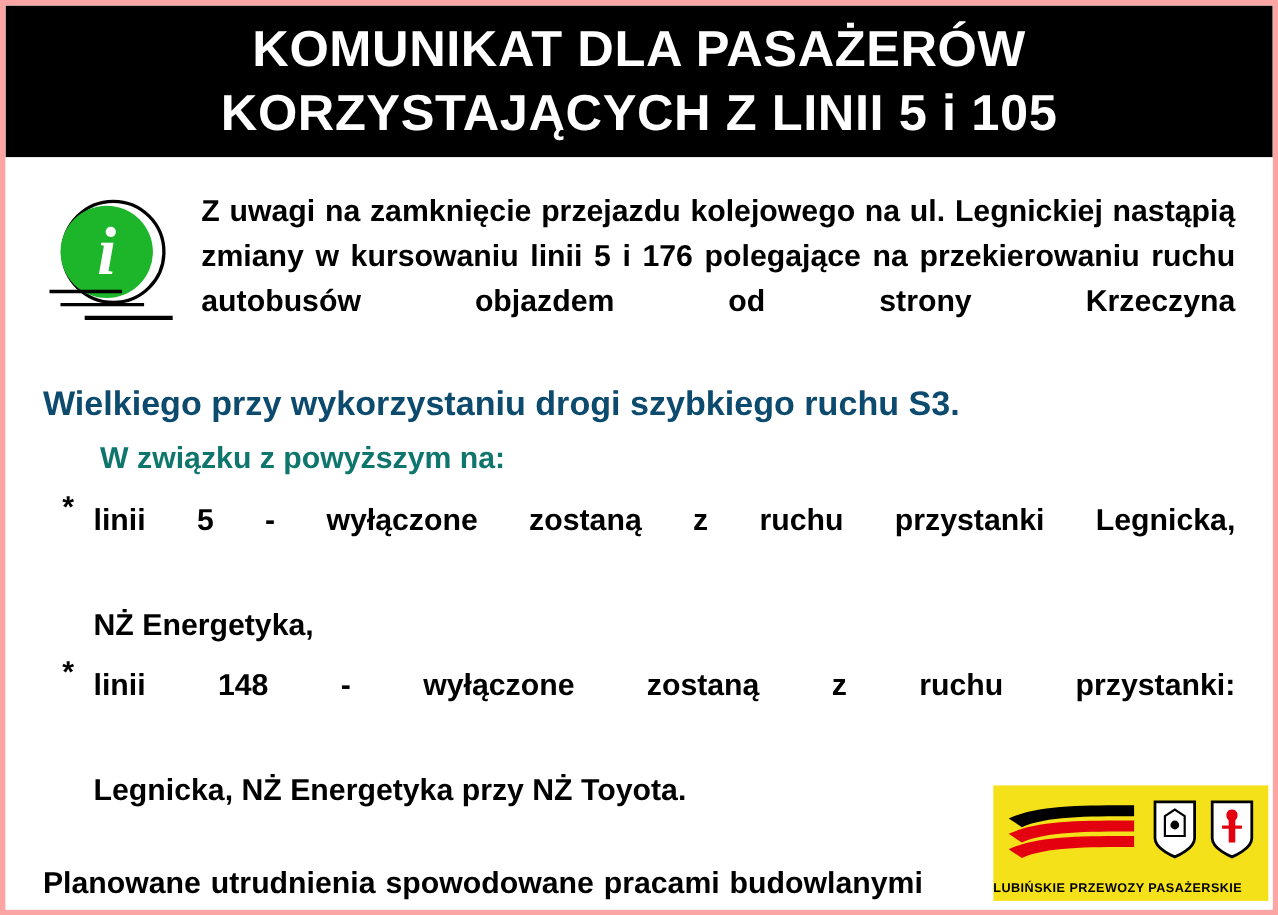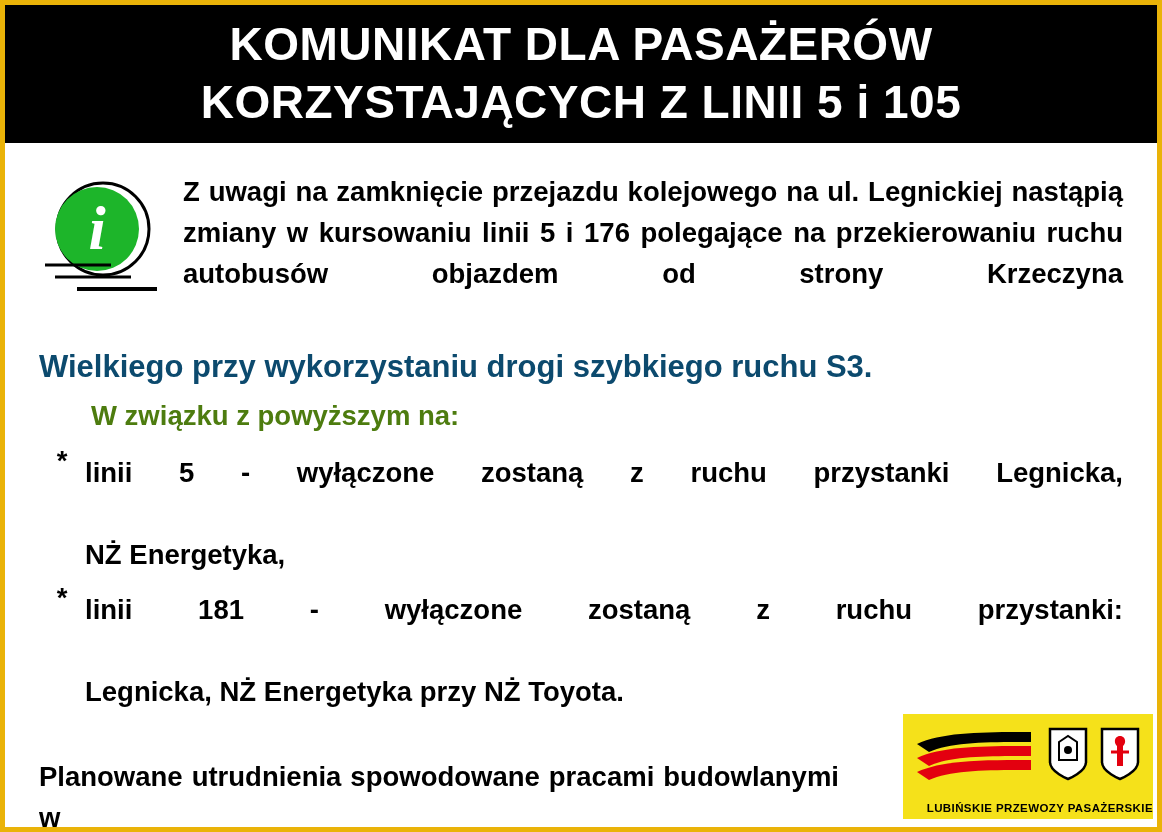--- a/index.html
+++ b/index.html
@@ -9,21 +9,21 @@
   }
   body {
     font-family: "Liberation Sans", sans-serif;
   }
   .poster {
     position: relative;
     width: 1162px;
     height: 832px;
     box-sizing: border-box;
     background: #ffffff;
-    border: 5px solid #eab308;
+    border: 5px solid #fca5a5;
     overflow: hidden;
   }
   .header {
     background: #000000;
     color: #ffffff;
     text-align: center;
     padding: 10px 10px 14px 10px;
     box-sizing: border-box;
     height: 138px;
   }
@@ -80,21 +80,21 @@
     font-size: 31px;
     font-weight: bold;
     line-height: 41px;
     color: #0c4a6e;
     margin-top: 0;
   }
   .sub-lead {
     font-size: 27.5px;
     font-weight: bold;
     line-height: 41px;
-    color: #4d7c0f;
+    color: #0f766e;
     margin-top: 8px;
     padding-left: 52px;
   }
   .bullets {
     margin-top: 4px;
   }
   .bullet {
     display: flex;
     font-size: 27.5px;
     font-weight: bold;
@@ -116,20 +116,21 @@
     text-align: justify;
     margin-top: 12px;
   }
   .bullet-text.justify-all > span.l1::after {
     content: "";
     display: inline-block;
     width: 100%;
   }
   .bullet-text > span.l2 {
     display: block;
+    margin-top: 13px;
   }
   .footer-note {
     margin-top: 44px;
     font-size: 27.5px;
     font-weight: bold;
     line-height: 41px;
     color: #000000;
     width: 800px;
   }
   .footer-note .fn-1 {
@@ -153,21 +154,21 @@
   .logo-inner {
     position: relative;
     width: 100%;
     height: 100%;
   }
   .logo-caption {
     position: absolute;
     bottom: 5px;
     left: 0;
     right: 0;
-    text-align: right;
+    text-align: left;
     font-size: 11.5px;
     font-weight: bold;
     letter-spacing: 0.4px;
     color: #000000;
   }
   .logo-swoosh {
     position: absolute;
     left: 10px;
     top: 16px;
     width: 130px;
@@ -221,21 +222,21 @@
         <span class="bullet-star">*</span>
         <span class="bullet-text justify-all">
           <span class="l1">linii 5 - wyłączone zostaną z ruchu przystanki Legnicka,</span>
           <span class="l2">NŻ Energetyka,</span>
         </span>
       </div>
 
       <div class="bullet">
         <span class="bullet-star">*</span>
         <span class="bullet-text justify-all">
-          <span class="l1">linii 181 -   wyłączone zostaną z ruchu przystanki:</span>
+          <span class="l1">linii 148 -   wyłączone zostaną z ruchu przystanki:</span>
           <span class="l2">Legnicka, NŻ Energetyka przy NŻ Toyota.</span>
         </span>
       </div>
 
     </div>
 
     <div class="footer-note">
       <span class="fn-1">Planowane utrudnienia spowodowane pracami budowlanymi w</span>
 
     </div>

